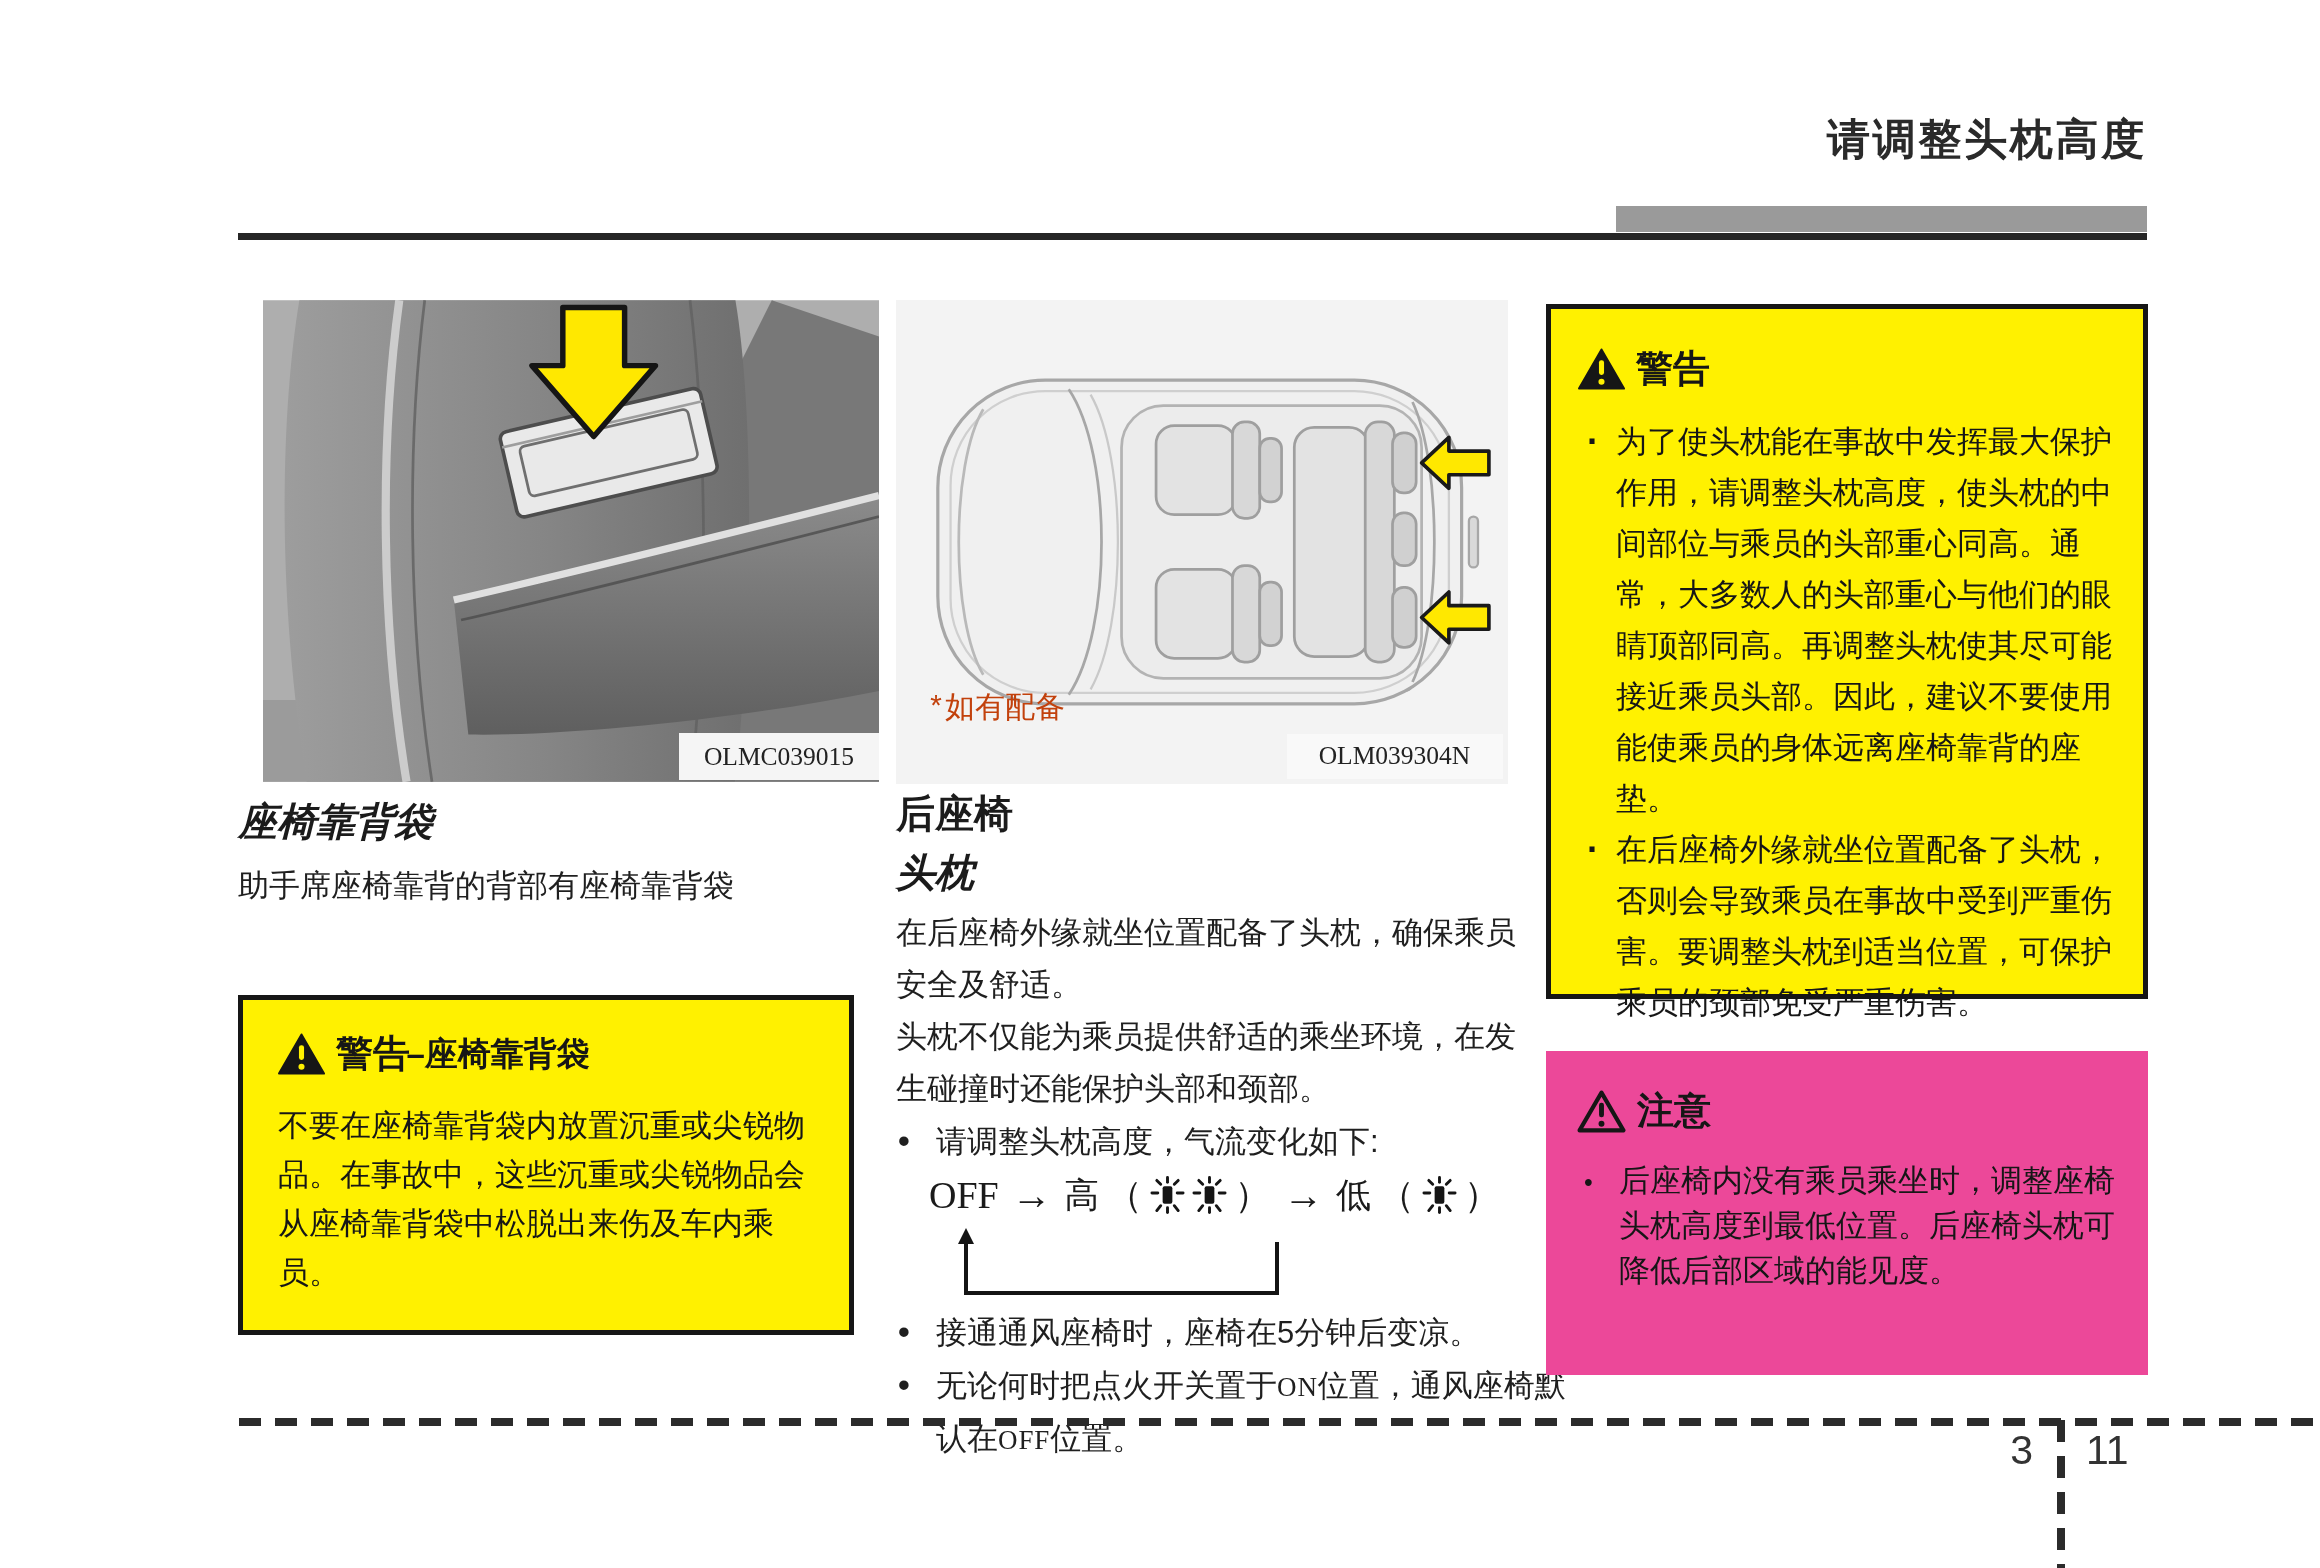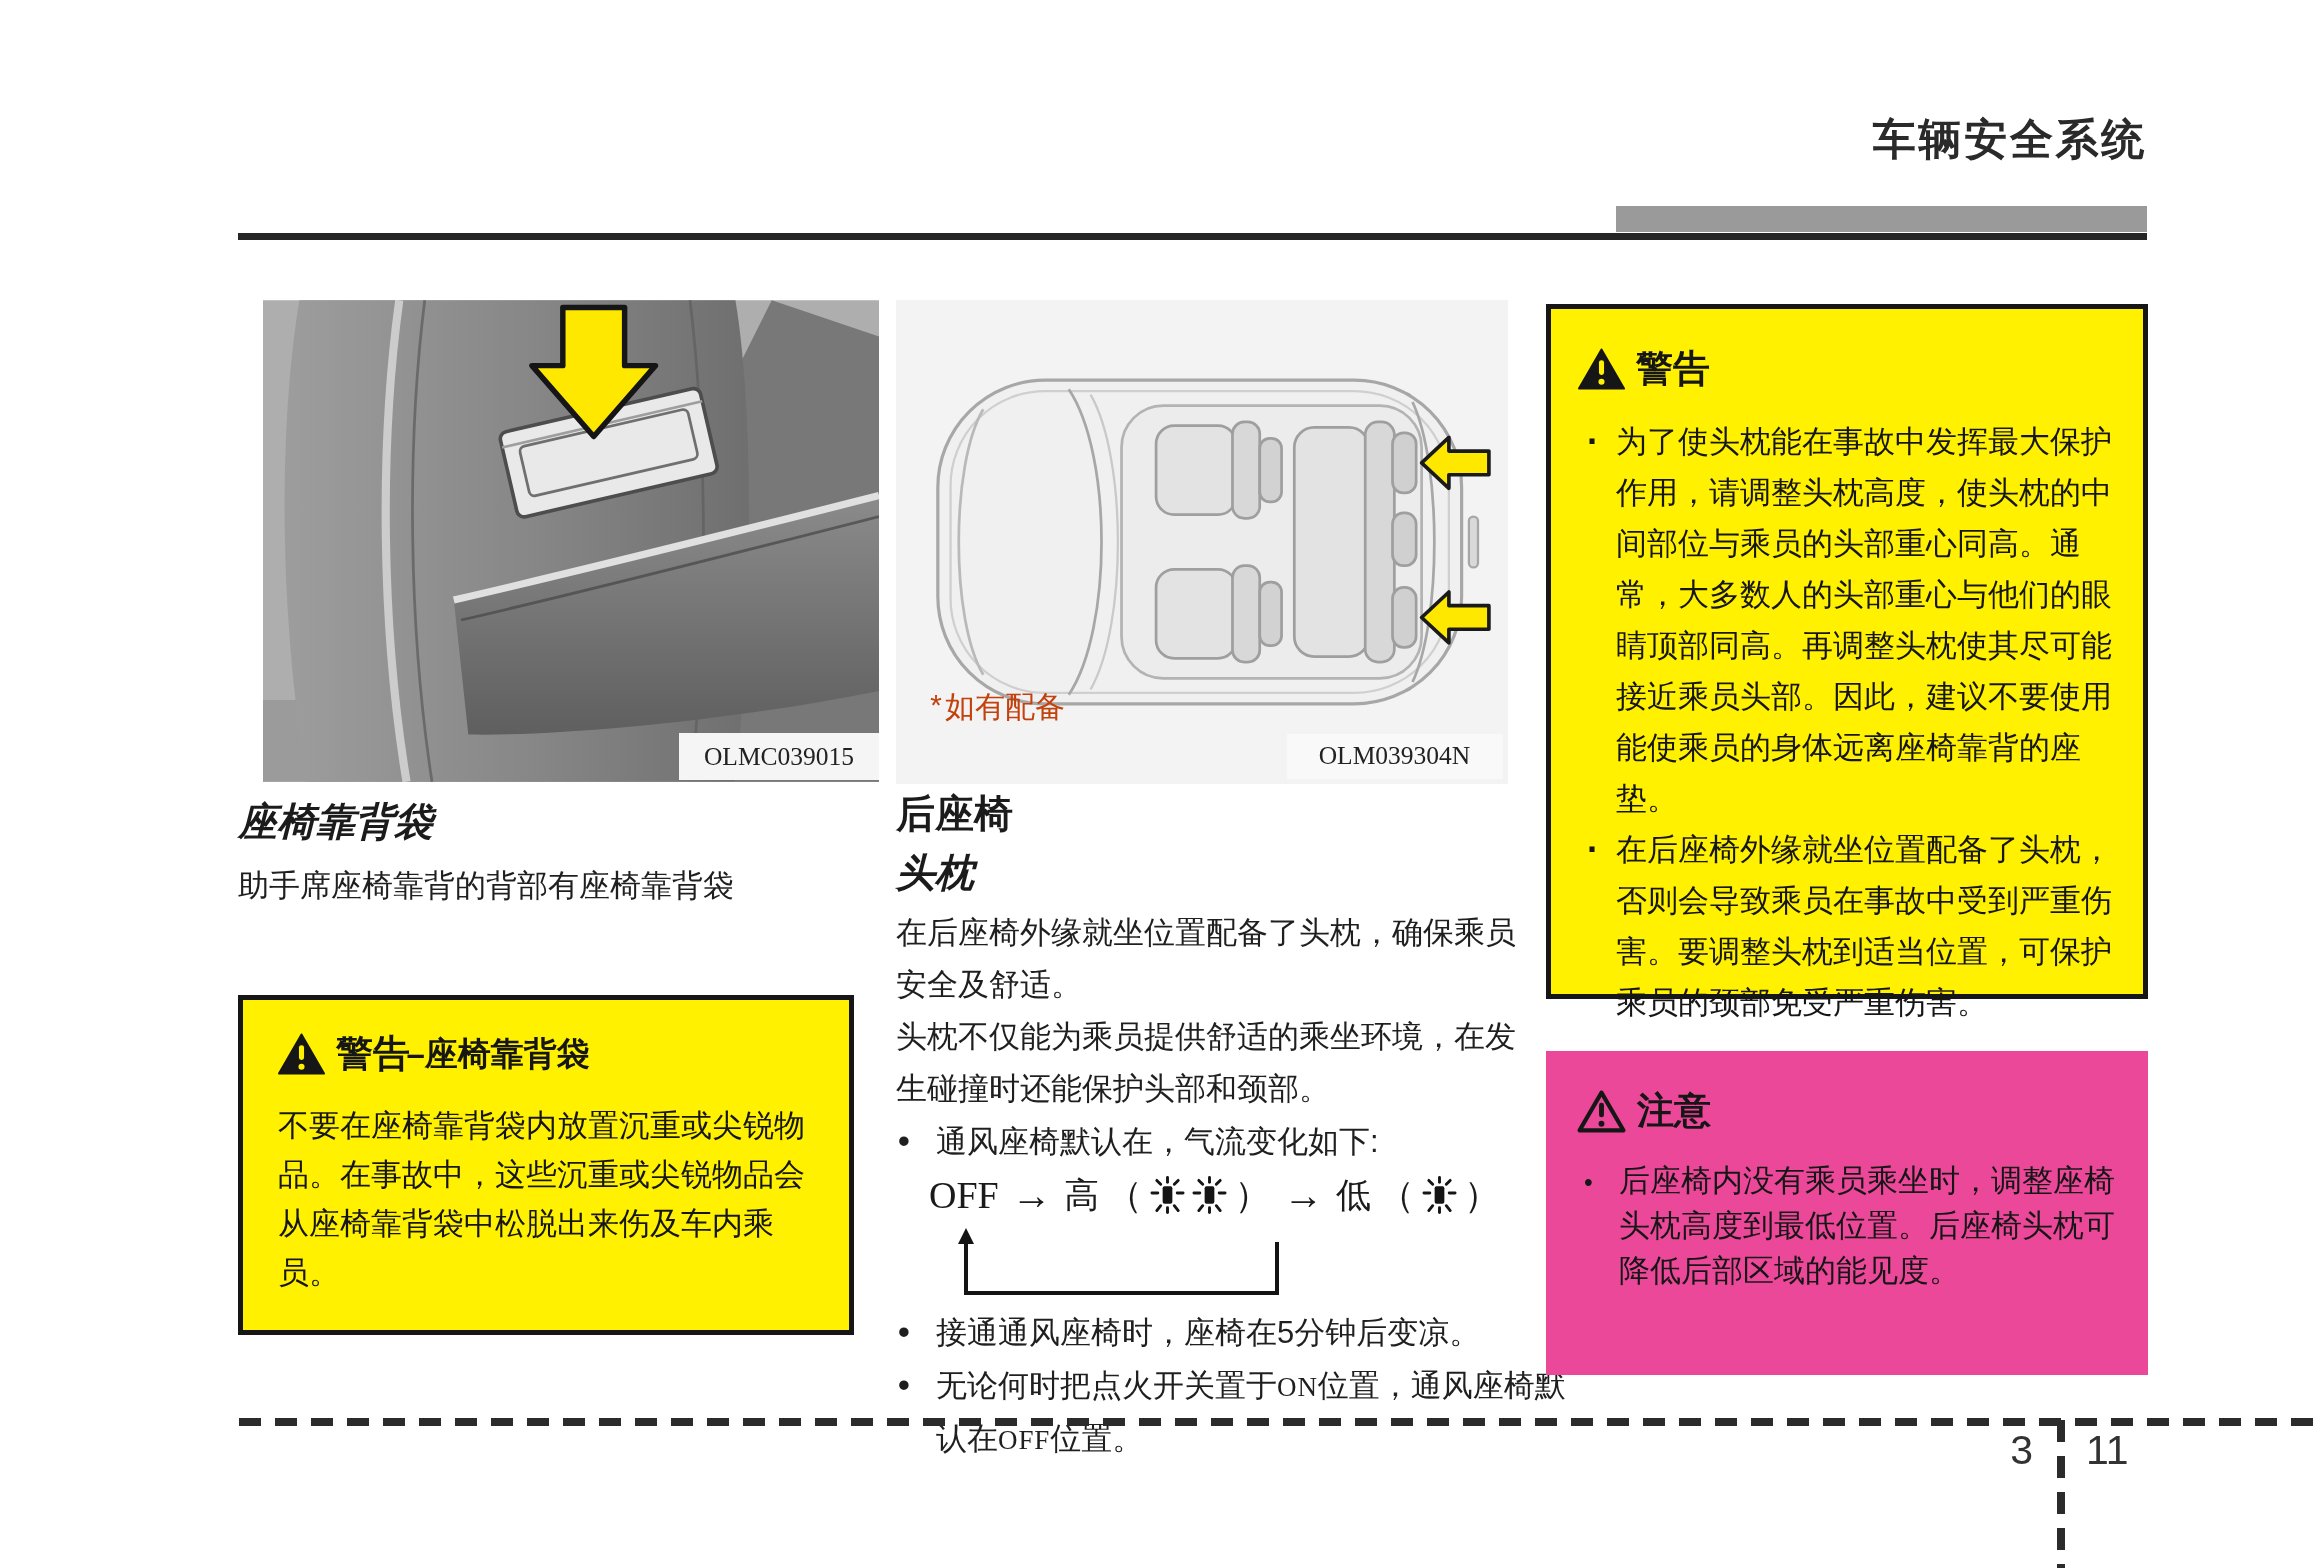--- a/index.html
+++ b/index.html
@@ -66,21 +66,21 @@
           background:repeating-linear-gradient(to bottom,#2b2b2b 0 22px,transparent 22px 36px);}
   .pagenum{position:absolute;top:1427px;font-size:41px;color:#333;}
   .pagenum.sec{left:1955px;width:78px;text-align:right;}
   .pagenum.pg{left:2086px;}
 </style>
 </head>
 <body>
 
 <div class="page">
 
-  <div class="header-title">车辆安全系统</div>
+  <div class="header-title">请调整头枕高度</div>
   <div class="header-gray-bar"></div>
   <div class="header-rule"></div>
 
   <figure class="photo-fig">
     <svg width="616" height="482" viewBox="0 0 678 530">
       <defs>
         <linearGradient id="seatg" x1="0" y1="0" x2="1" y2="0">
           <stop offset="0" stop-color="#9d9d9d"></stop>
             <stop offset="0.55" stop-color="#868686"></stop>
             <stop offset="1" stop-color="#6f6f6f"></stop>
@@ -173,21 +173,21 @@
     <div class="if-equipped">*如有配备</div>
     <figcaption class="fig-caption">OLM039304N</figcaption>
   </figure>
 
   <h2 class="h-section" style="left:896px;top:787px;">后座椅</h2>
   <h2 class="h-section italic" style="left:896px;top:846px;">头枕</h2>
 
   <p class="body-text" style="left:896px;top:907px;width:629px;">在后座椅外缘就坐位置配备了头枕，确保乘员安全及舒适。</p>
   <p class="body-text" style="left:896px;top:1011px;width:629px;">头枕不仅能为乘员提供舒适的乘坐环境，在发生碰撞时还能保护头部和颈部。</p>
 
-  <div class="bullet-line" style="left:896px;top:1116px;width:629px;">通风座椅默认在，气流变化如下:</div>
+  <div class="bullet-line" style="left:896px;top:1116px;width:629px;">请调整头枕高度，气流变化如下:</div>
 
   <div class="flow-line">
     <span class="off">OFF</span>
     <span class="arrow">→</span>
     <span class="lvl">高</span>
     <span class="paren">（</span>
     <svg class="vent-icon" viewBox="0 0 36 40">
       <rect x="13" y="11" width="10" height="18" rx="2" fill="#151515"></rect>
       <g stroke="#151515" stroke-width="3" stroke-linecap="round">
         <line x1="18" y1="2" x2="18" y2="7"></line>

